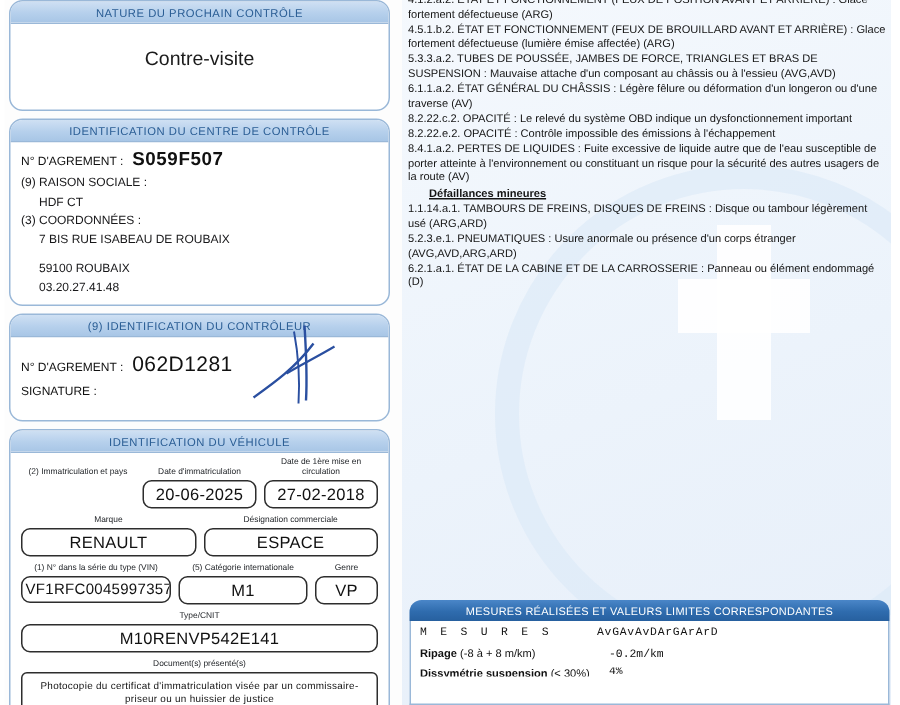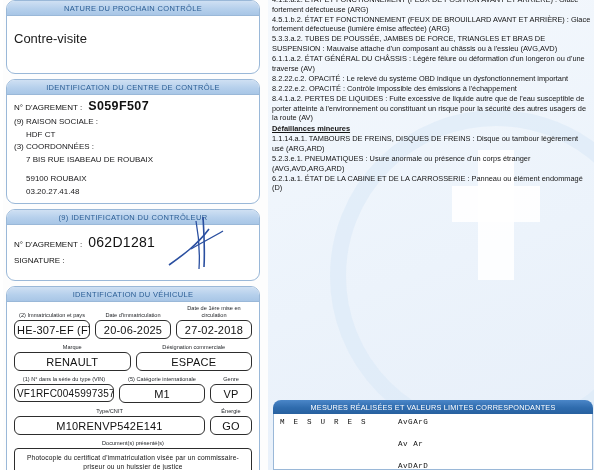--- a/index.html
+++ b/index.html
@@ -102,21 +102,21 @@
     font-weight: normal;
     white-space: nowrap;
     overflow: hidden;
   }
   .panel-body {
     padding: 4px 7px 5px 7px;
   }
 
   
   .nature-value {
-    text-align: left;
+    text-align: center;
     font-size: 13px;
     color: #1b1b1b;
     padding: 11px 0 22px 0;
   }
 
   
   .kv-line {
     font-size: 8px;
     color: #18181a;
     line-height: 12.5px;
@@ -230,21 +230,21 @@
   .defect-item {
     margin: 0 0 .5px 0;
     text-align: left;
   }
   .defect-clip {
     margin-top: -5px;
   }
   .defect-heading {
     font-weight: bold;
     text-decoration: underline;
-    margin: 1px 0 1px 0;
+    margin: 1px 0 1px 14px;
     font-size: 7.4px;
   }
 
   
   .measures {
     position: absolute;
     left: 1px;
     bottom: 0;
     width: 334px;
     box-sizing: border-box;
@@ -282,22 +282,20 @@
     letter-spacing: .5px;
     margin-bottom: 5px;
   }
   .m-title {
     width: 118px;
     flex: 0 0 118px;
     letter-spacing: 2.2px;
   }
   .m-grp {
     display: flex;
-    gap: 14px;
-    flex-direction: column;
   }
   .m-grp.second { }
   .m-name {
     width: 118px;
     flex: 0 0 118px;
     font-weight: bold;
     font-size: 7.4px;
     letter-spacing: 0;
   }
   .m-name .rng { font-weight: normal; }
@@ -386,21 +384,20 @@
       </div>
     </div>
 
     <div class="panel">
       <div class="panel-head">IDENTIFICATION DU VÉHICULE</div>
       <div class="panel-body">
 
         <div class="fld-row">
           <div class="fld">
             <div class="fld-cap">(2) Immatriculation et pays</div>
-            <div class="fld-box">HE-307-EF (F)</div>
           </div>
           <div class="fld">
             <div class="fld-cap">Date d'immatriculation</div>
             <div class="fld-box">20-06-2025</div>
           </div>
           <div class="fld">
             <div class="fld-cap">Date de 1ère mise en circulation</div>
             <div class="fld-box">27-02-2018</div>
           </div>
         </div>
@@ -428,24 +425,20 @@
           <div class="fld w-genre">
             <div class="fld-cap one">Genre</div>
             <div class="fld-box">VP</div>
           </div>
         </div>
 
         <div class="fld-row">
           <div class="fld">
             <div class="fld-cap one">Type/CNIT</div>
             <div class="fld-box">M10RENVP542E141</div>
-          </div>
-          <div class="fld w-energie">
-            <div class="fld-cap one">Énergie</div>
-            <div class="fld-box">GO</div>
           </div>
         </div>
 
         <div class="fld-row">
           <div class="fld">
             <div class="fld-cap one">Document(s) présenté(s)</div>
             <div class="fld-box doc">Photocopie du certificat d'immatriculation visée par un commissaire-priseur ou un huissier de justice</div>
           </div>
         </div>
 

